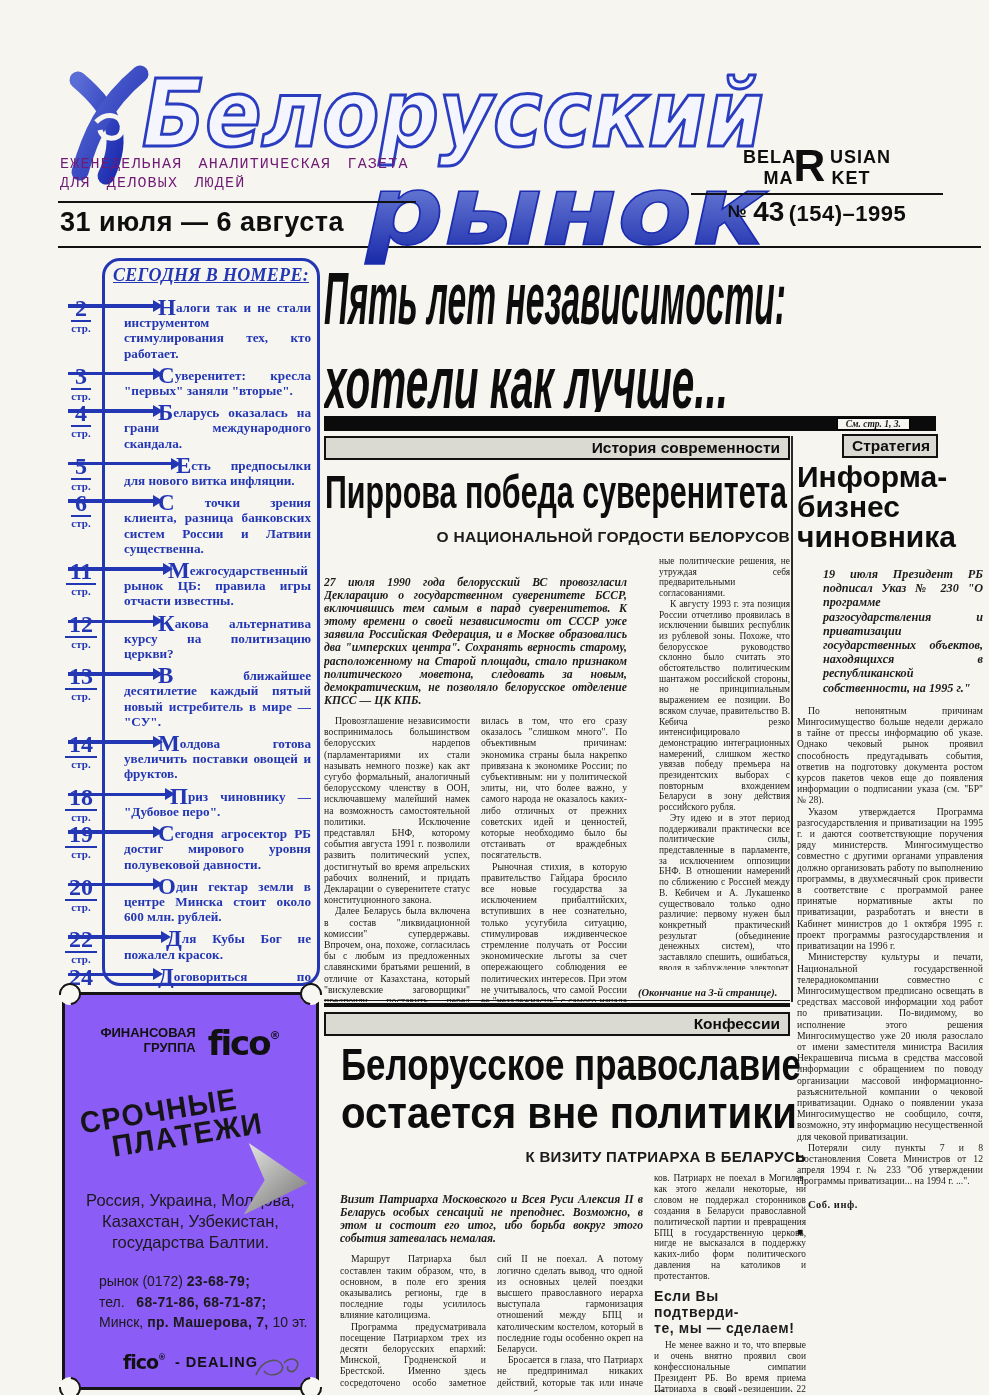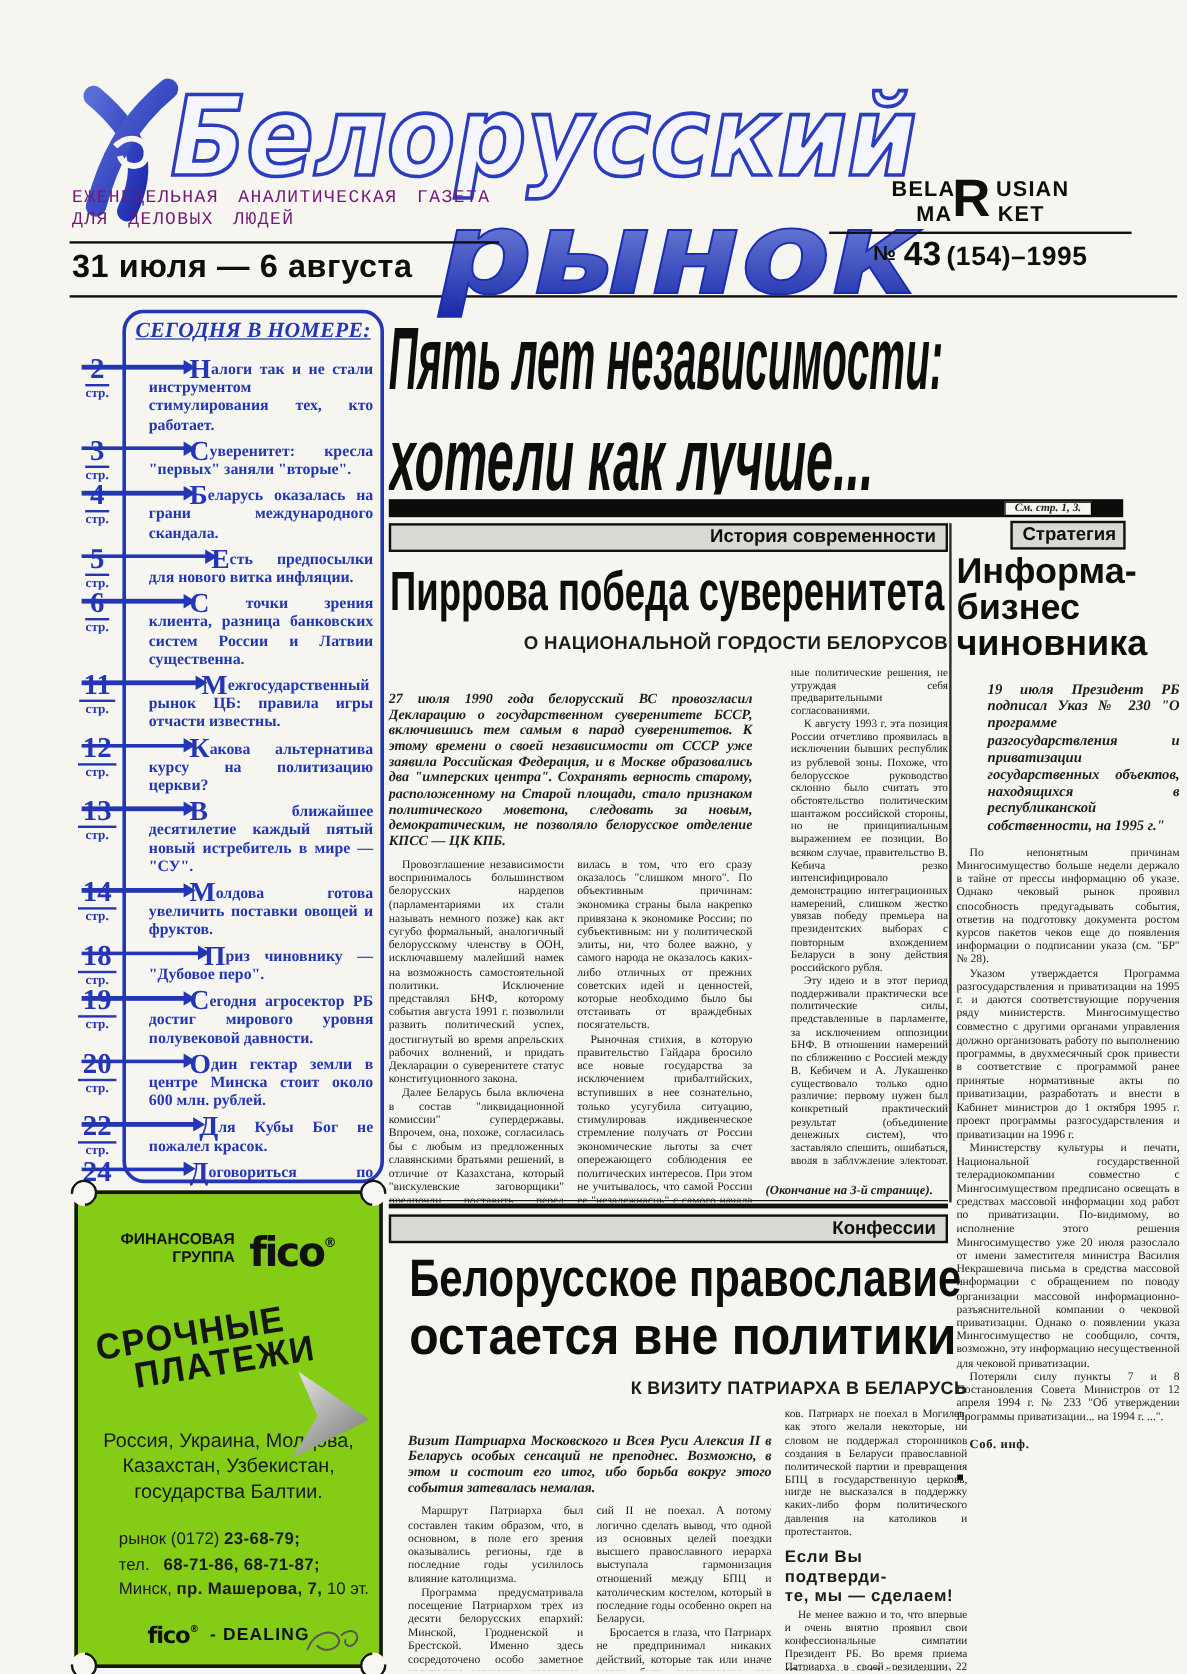--- a/index.html
+++ b/index.html
@@ -95,21 +95,21 @@
   
   .strat { position:absolute; left:797px; top:462px; width:186px; height:910px; overflow:hidden; }
   .strat-title div { font-family:"Liberation Sans",sans-serif; font-weight:bold; font-size:30px;
     line-height:30px; color:#0e0e0e; }
   .strat-lead { margin:15px 0 10px 26px; font-weight:bold; font-style:italic; font-size:12.2px;
     line-height:14.2px; text-align:justify; }
   .strat-byline { margin-top:12px; font-weight:bold; font-size:10.5px; text-indent:11px; letter-spacing:0.5px;}
   .endmark { margin-top:16px; font-size:10px; color:#111; }
   
   .ad { position:absolute; left:62px; top:992px; width:257px; height:398px;
-    border:3px solid #151515; background:#84cc16; overflow:visible; }
+    border:3px solid #151515; background:#8b5cf6; overflow:visible; }
   .curl { position:absolute; width:22px; height:22px; background:#f8f7f2;
     border:2.5px solid #151515; border-radius:50%; }
   .curl.tl { left:-6px; top:-12px; border-bottom-color:transparent; transform:rotate(40deg); }
   .curl.tr { right:-6px; top:-12px; border-bottom-color:transparent; transform:rotate(-40deg); }
   .curl.bl { left:-6px; bottom:-12px; border-top-color:transparent; transform:rotate(-40deg); }
   .curl.br { right:-6px; bottom:-12px; border-top-color:transparent; transform:rotate(40deg); }
   .ad-head { display:flex; justify-content:center; align-items:center; gap:12px; margin-top:26px; }
   .ad-head-label { text-align:right; font-family:"Liberation Sans",sans-serif; font-weight:bold;
     font-size:13px; line-height:15px; color:#111; }
   .fico { font-family:"DejaVu Sans",sans-serif; font-weight:bold; font-size:34px;

